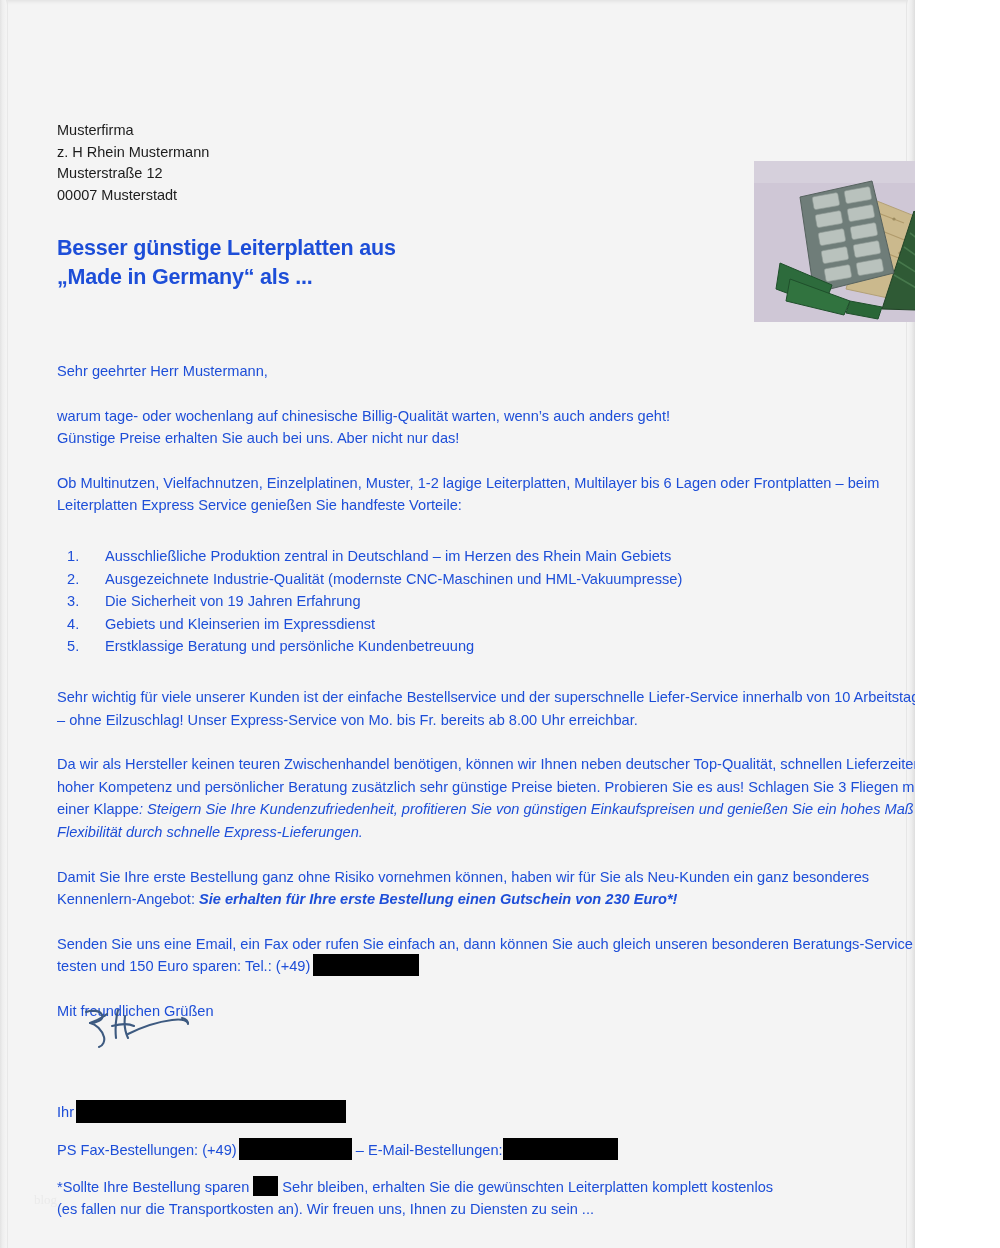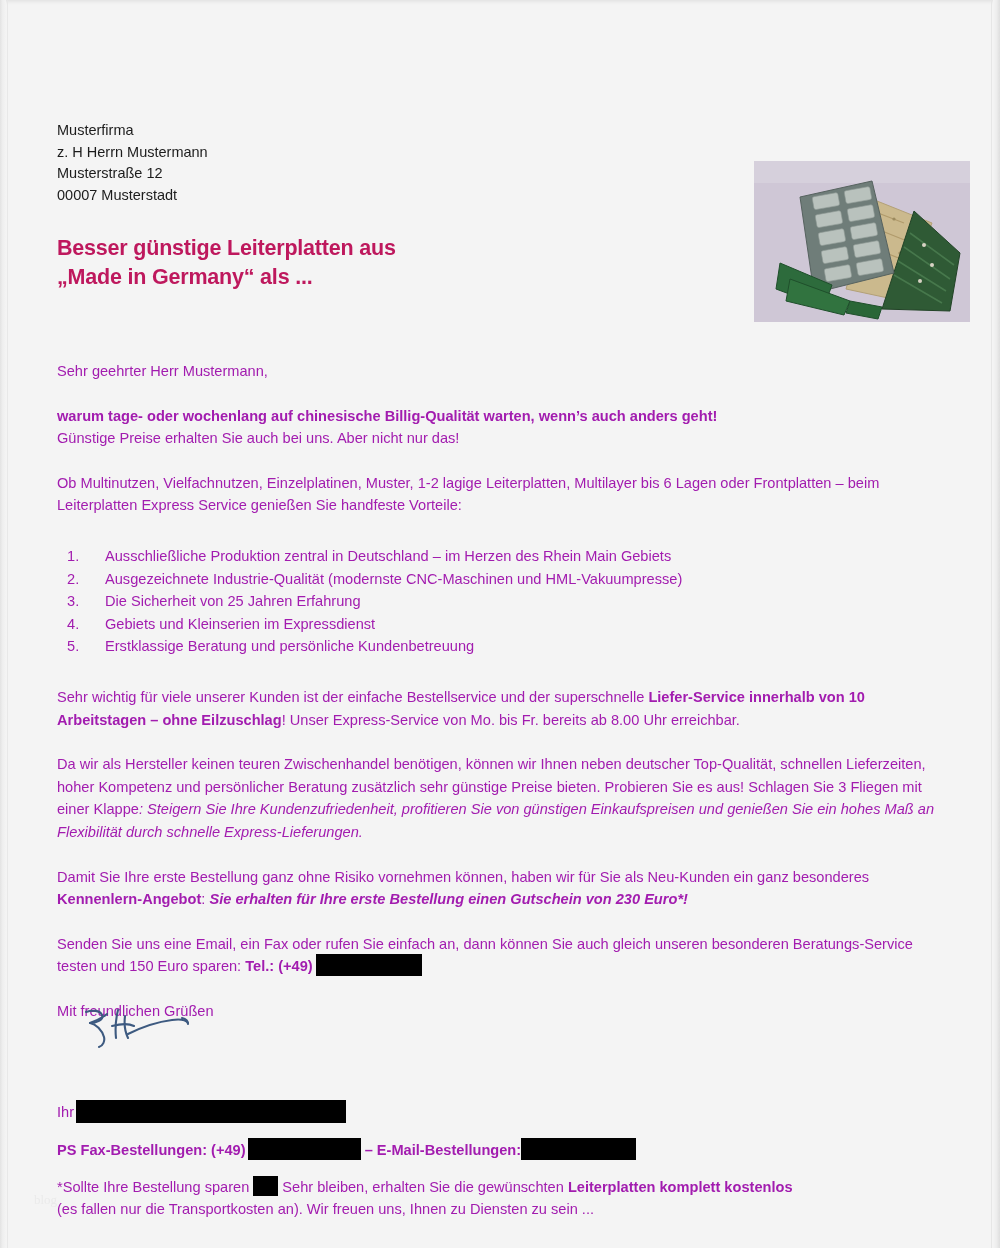--- a/index.html
+++ b/index.html
@@ -6,21 +6,21 @@
   html, body {
     margin: 0;
     padding: 0;
     background: #ffffff;
   }
   body {
     font-family: "Liberation Sans", sans-serif;
   }
   .page {
     position: relative;
-    width: 1000px;
+    width: 915px;
     height: 1248px;
     background: #f4f4f4;
     box-sizing: border-box;
     overflow: hidden;
   }
   
   .scan-edge-left {
     position: absolute;
     left: 0; top: 0;
     width: 6px; height: 1248px;
@@ -70,21 +70,21 @@
   .address div { white-space: nowrap; }
 
   
   .headline {
     position: absolute;
     left: 0;
     top: 234px;
     font-size: 21.5px;
     font-weight: bold;
     line-height: 29px;
-    color: #be185d;
+    color: #1d4ed8;
     letter-spacing: -0.2px;
   }
 
   
   .photo {
     position: absolute;
     left: 697px;
     top: 161px;
     width: 216px;
     height: 161px;
@@ -94,21 +94,21 @@
   .photo svg { display: block; }
 
   
   .body-text {
     position: absolute;
     left: 0;
     top: 360px;
     width: 890px;
     font-size: 14.6px;
     line-height: 22.6px;
-    color: #a21caf;
+    color: #1d4ed8;
   }
   .body-text p { margin: 0 0 0 0; }
   .gap-sm { height: 14px; }
   .gap-md { height: 22px; }
 
   ol.benefits {
     margin: 6px;
     padding: 0;
     list-style: none;
     counter-reset: benefit;
@@ -120,21 +120,21 @@
     line-height: 22.6px;
   }
   ol.benefits li::before {
     content: counter(benefit) ".";
     position: absolute;
     left: 4px;
     width: 24px;
     text-align: left;
   }
 
-  b, strong { font-weight: bold; }
+  b, strong { font-weight: normal; }
   i, em { font-style: italic; }
   .bi { font-weight: bold; font-style: italic; }
 
   
   .redact {
     display: inline-block;
     background: #000000;
     vertical-align: middle;
     position: relative;
   }
@@ -172,21 +172,21 @@
   <div class="scan-edge-top"></div>
   <div class="scan-edge-left"></div>
   <div class="scan-edge-left-line"></div>
   <div class="scan-edge-right"></div>
   <div class="scan-edge-right-line"></div>
 
   <div class="content">
 
     <div class="address">
       <div>Musterfirma</div>
-      <div>z. H Herrn Mustermann</div>
+      <div>z. H Rhein Mustermann</div>
       <div>Musterstraße 12</div>
       <div>00007 Musterstadt</div>
     </div>
 
     <div class="headline">
       <div>Besser günstige Leiterplatten aus</div>
       <div>„Made in Germany“ als ...</div>
     </div>
 
     <div class="photo">
@@ -238,21 +238,21 @@
 
       <div class="gap-md"></div>
 
       <p>Ob Multinutzen, Vielfachnutzen, Einzelplatinen, Muster, 1-2 lagige Leiterplatten, Multilayer bis 6 Lagen oder Frontplatten – beim Leiterplatten Express Service genießen Sie handfeste Vorteile:</p>
 
       <div class="gap-md"></div>
 
       <ol class="benefits">
         <li>Ausschließliche Produktion zentral in Deutschland – im Herzen des Rhein Main Gebiets</li>
         <li>Ausgezeichnete Industrie-Qualität (modernste CNC-Maschinen und HML-Vakuumpresse)</li>
-        <li>Die Sicherheit von 25 Jahren Erfahrung</li>
+        <li>Die Sicherheit von 19 Jahren Erfahrung</li>
         <li>Gebiets und Kleinserien im Expressdienst</li>
         <li>Erstklassige Beratung und persönliche Kundenbetreuung</li>
       </ol>
 
       <div class="gap-md"></div>
 
       <p><span>Sehr wichtig  für viele unserer Kunden ist der einfache Bestellservice und der superschnelle </span><b>Liefer-Service innerhalb von 10 Arbeitstagen – ohne Eilzuschlag</b><span>! Unser Express-Service von Mo. bis Fr. bereits ab 8.00 Uhr erreichbar.</span></p>
 
       <div class="gap-md"></div>
 

